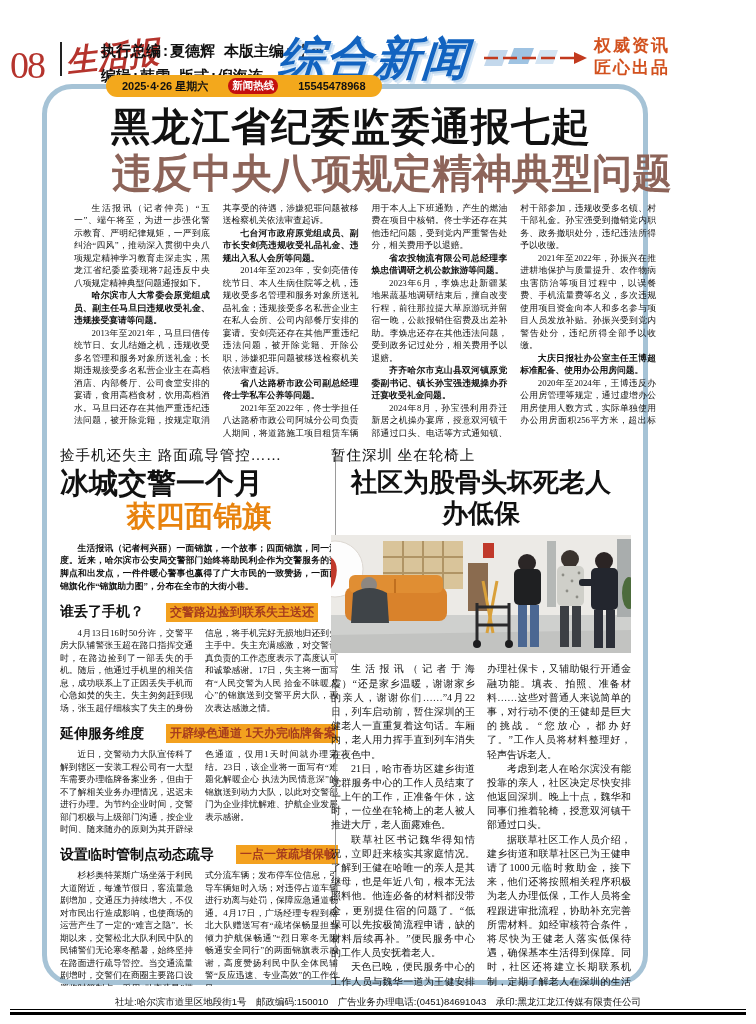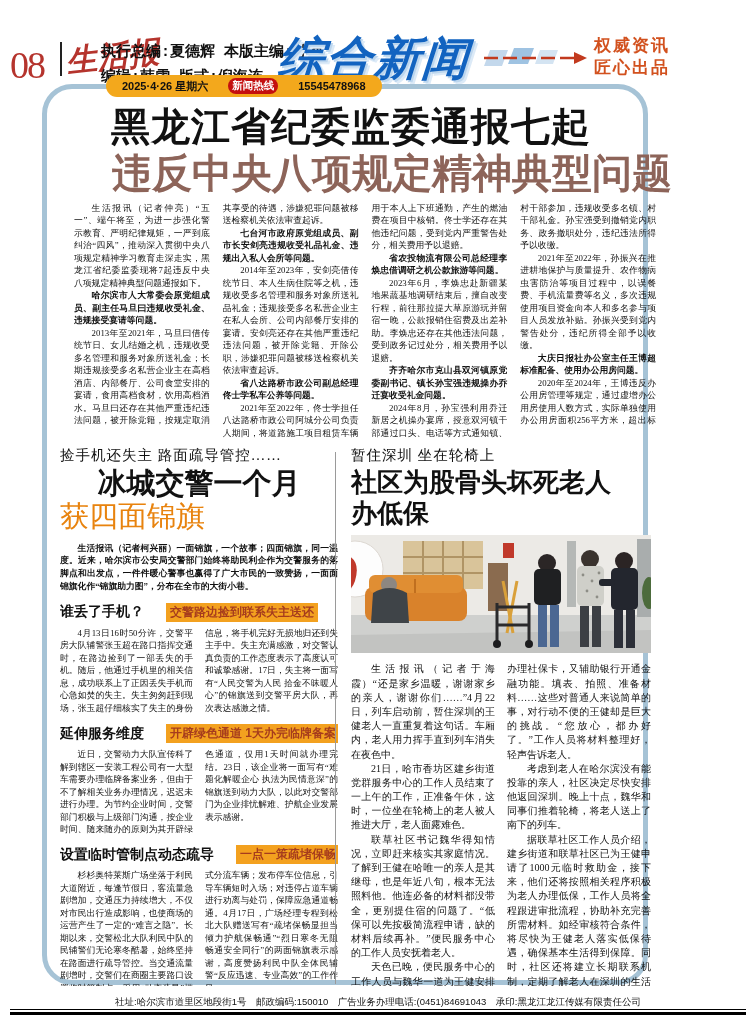--- a/index.html
+++ b/index.html
@@ -41,37 +41,37 @@
     font-weight:900; font-family:"Liberation Sans",sans-serif; color:var(--headline-brown); }
   .main-body { left:74px; top:202px; width:582px; height:240px; overflow:hidden;
     column-count:4; column-gap:13px; column-fill:auto;
     font-size:8.8px; line-height:1.42; text-align:justify; }
   .main-body p, .sec-body p, .r-body p { text-indent:2em; }
   .main-body p.bold { font-weight:bold; font-family:"Liberation Sans",sans-serif; }
 
   
   .left-article { left:60px; top:446px; width:278px; height:540px; overflow:hidden; }
   .kicker { font-size:14.5px; letter-spacing:1px; margin-bottom:2px; }
-  .la-head1 { text-align:center; font-size:29px; font-weight:900;
+  .la-head1 { text-align:left; font-size:29px; font-weight:900;
     font-family:"Liberation Sans",sans-serif; line-height:1.15; }
-  .la-head2 { font-size:29px; font-weight:400;
+  .la-head2 { text-align:center; font-size:29px; font-weight:700;
     font-family:"Liberation Sans",sans-serif; color:var(--accent-orange); line-height:1.15; }
   .lead { font-size:8.8px; line-height:1.45; font-weight:bold; text-align:justify;
     text-indent:2em; margin-top:8px; }
   .sec-header { display:flex; align-items:center; gap:22px; margin:10px 0 5px 0; white-space:nowrap; }
   .sec-title { font-size:14px; font-weight:900; font-family:"Liberation Sans",sans-serif; }
   .sec-chip { font-size:12px; font-weight:900; font-family:"Liberation Sans",sans-serif;
     color:var(--highlight-text); background:var(--highlight-bg); padding:1px 4px; }
   .sec-body { column-count:2; column-gap:12px; font-size:8.8px; line-height:1.42; text-align:justify; }
 
   .article-divider { left:335px; top:452px; width:1px; height:532px; background:#9a9a9a; }
 
   
-  .right-article { left:351px; top:446px; width:300px; height:540px; overflow:hidden; }
-  .ra-head { font-size:26px; font-weight:900;
+  .right-article { left:331px; top:446px; width:300px; height:540px; overflow:hidden; }
+  .ra-head { text-align:center; font-size:26px; font-weight:900;
     font-family:"Liberation Sans",sans-serif; line-height:1.2; }
   .photo-wrap { margin:6px 0 5px 0; }
   .r-body { column-count:2; column-gap:12px; font-size:10px; line-height:1.42; text-align:justify; }
 
   
   .footer-text { left:0; top:996px; width:756px; text-align:center; font-size:9.5px;
     font-family:"Liberation Sans",sans-serif; }
   .footer-rule1 { left:10px; top:1009px; width:736px; height:1px; background:#000; }
   .footer-rule2 { left:10px; top:1012px; width:736px; height:3px; background:#000; }
 </style>
@@ -221,20 +221,20 @@
       <rect x="275" y="75" width="9" height="38" fill="#2c2f38"></rect>
       <ellipse cx="298" cy="58" rx="7" ry="16" fill="#4c6b3c"></ellipse>
     </svg>
   </div>
   <div class="r-body" id="right-body">
       <p>生活报讯（记者于海霞）“还是家乡温暖，谢谢家乡的亲人，谢谢你们……”4月22日，列车启动前，暂住深圳的王健老人一直重复着这句话。车厢内，老人用力挥手直到列车消失在夜色中。</p>
       <p>21日，哈市香坊区建乡街道党群服务中心的工作人员结束了一上午的工作，正准备午休，这时，一位坐在轮椅上的老人被人推进大厅，老人面露难色。</p>
       <p>联草社区书记魏华得知情况，立即赶来核实其家庭情况。了解到王健在哈唯一的亲人是其继母，也是年近八旬，根本无法照料他。他连必备的材料都没带全，更别提住宿的问题了。“低保可以先按极简流程申请，缺的材料后续再补。”便民服务中心的工作人员安抚着老人。</p>
       <p>天色已晚，便民服务中心的工作人员与魏华一道为王健安排了附近的旅馆，并留下两位社区工作人员与其同住，方便照顾。</p>
       <p>22日一早，社区的工作人员陪着老人一起去香坊区民生大厦办理社保卡，又辅助银行开通金融功能。填表、拍照、准备材料……这些对普通人来说简单的事，对行动不便的王健却是巨大的挑战。“您放心，都办好了。”工作人员将材料整理好，轻声告诉老人。</p>
-      <p>考虑到老人在哈尔滨没有能投靠的亲人，社区决定尽快安排他返回深圳。晚上十点，魏华和同事们推着轮椅，将老人送上了南下的列车。</p>
+      <p>考虑到老人在哈尔滨没有能投靠的亲人，社区决定尽快安排他返回深圳。晚上十点，魏华和同事们推着轮椅，授意双河镇干部通过口头。</p>
       <p>据联草社区工作人员介绍，建乡街道和联草社区已为王健申请了1000元临时救助金，接下来，他们还将按照相关程序积极为老人办理低保，工作人员将全程跟进审批流程，协助补充完善所需材料。如经审核符合条件，将尽快为王健老人落实低保待遇，确保基本生活得到保障。同时，社区还将建立长期联系机制，定期了解老人在深圳的生活状况，必要时提供跨地域的帮扶服务，让这份温暖持续传递。</p>
     </div>
 </div>
 
 <div class="abs footer-text">社址:哈尔滨市道里区地段街1号　邮政编码:150010　广告业务办理电话:(0451)84691043　承印:黑龙江龙江传媒有限责任公司</div>
 <div class="abs footer-rule1"></div>
 <div class="abs footer-rule2"></div>
 
 </body></html>

